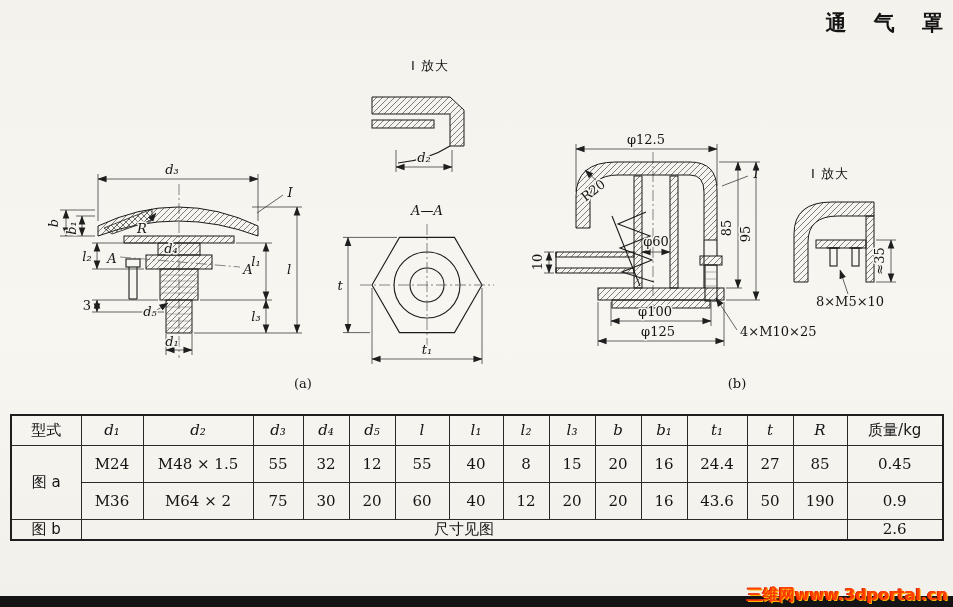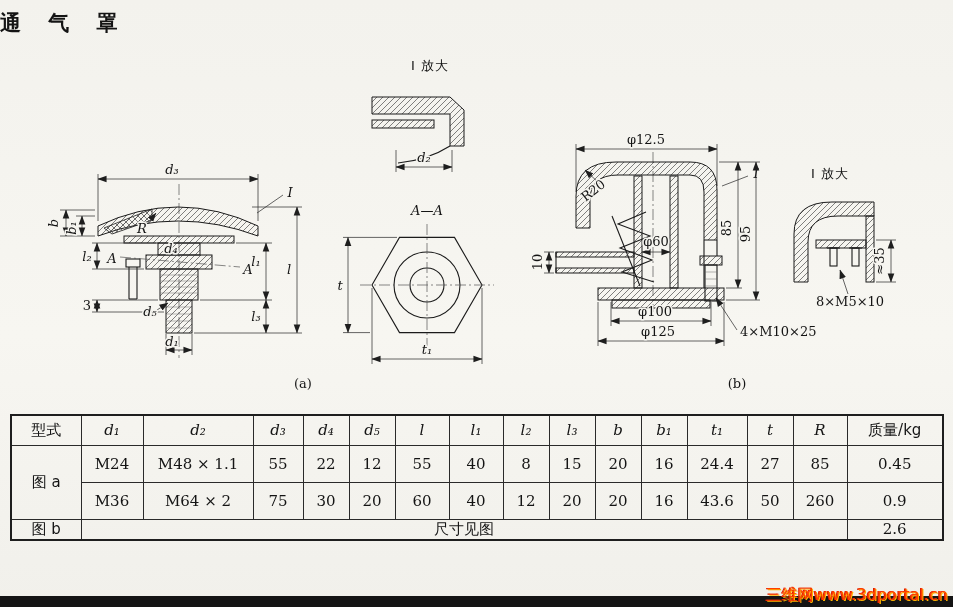--- a/index.html
+++ b/index.html
@@ -1,19 +1,19 @@
 <!DOCTYPE html>
 <html><head>
 <meta charset="utf-8">
 <style>
   html,body{margin:0;padding:0;}
   body{width:953px;height:607px;position:relative;overflow:hidden;
        background:linear-gradient(180deg,#f3f2ed 0%,#f7f6f1 55%,#f1f0eb 100%);
        font-family:"DejaVu Serif",serif;color:#141414;}
-  .title{position:absolute;top:9px;left:0;width:100%;text-align:left;
+  .title{position:absolute;top:9px;left:0;width:100%;text-align:right;
          font-family:"DejaVu Sans",sans-serif;font-weight:bold;font-size:21px;
          letter-spacing:10px;z-index:2;}
   svg.drawings{position:absolute;top:0;left:0;z-index:1;}
   .drawings text{font-size:13px;font-family:"DejaVu Serif",serif;fill:#141414;
                  text-anchor:middle;paint-order:stroke fill;stroke:#f5f4ef;
                  stroke-width:3px;stroke-linejoin:round;}
   .drawings text.it{font-style:italic;}
   .drawings text.cjkl{font-family:"DejaVu Sans",sans-serif;font-size:13px;letter-spacing:1px;}
   .drawings text.ta-s{text-anchor:start;}
   .part{fill:url(#hatch);stroke:#1b1b1b;stroke-width:1;}
@@ -30,21 +30,21 @@
   table.dims{width:100%;border-collapse:collapse;table-layout:fixed;border:2px solid #1e1e1e;}
   table.dims th,table.dims td{border:1px solid #2a2a2a;text-align:center;vertical-align:middle;
                               font-size:15px;padding:0;font-weight:normal;}
   table.dims thead tr{height:30px;}
   table.dims tbody tr:nth-child(1),table.dims tbody tr:nth-child(2){height:37px;}
   table.dims tbody tr:nth-child(3){height:19px;}
   th.dimh{font-style:italic;}
   .cjk{font-family:"DejaVu Sans",sans-serif;font-size:14px;}
   .bottom-bar{position:absolute;left:0;bottom:0;width:953px;height:11px;background:#141414;z-index:3;}
   .watermark{position:absolute;right:5px;bottom:1px;z-index:4;font-family:"DejaVu Sans",sans-serif;
-             font-weight:normal;font-size:16px;color:#ff3e00;
+             font-weight:bold;font-size:16px;color:#ff3e00;
              text-shadow:1px 1px 0 #ffb300,-1px 0 0 #d81b00;}
 </style>
 </head>
 <body>
 
 <div class="page">
   <div class="title">通 气 罩</div>
 
   <svg class="drawings" viewBox="0 0 953 412" width="953" height="412">
     <defs>
@@ -291,23 +291,23 @@
           <th class="dimh">t₁</th>
           <th class="dimh">t</th>
           <th class="dimh">R</th>
           <th class="cjk">质量/kg</th>
         </tr>
       </thead>
       <tbody>
         <tr>
           <td rowspan="2" class="cjk">图 a</td>
           <td>M24</td>
-          <td>M48 × 1.1</td>
+          <td>M48 × 1.5</td>
           <td>55</td>
-          <td>22</td>
+          <td>32</td>
           <td>12</td>
           <td>55</td>
           <td>40</td>
           <td>8</td>
           <td>15</td>
           <td>20</td>
           <td>16</td>
           <td>24.4</td>
           <td>27</td>
           <td>85</td>
@@ -320,21 +320,21 @@
           <td>30</td>
           <td>20</td>
           <td>60</td>
           <td>40</td>
           <td>12</td>
           <td>20</td>
           <td>20</td>
           <td>16</td>
           <td>43.6</td>
           <td>50</td>
-          <td>260</td>
+          <td>190</td>
           <td>0.9</td>
         </tr>
         <tr>
           <td class="cjk">图 b</td>
           <td colspan="14" class="cjk">尺寸见图</td>
           <td>2.6</td>
         </tr>
       </tbody>
     </table>
   </div>

